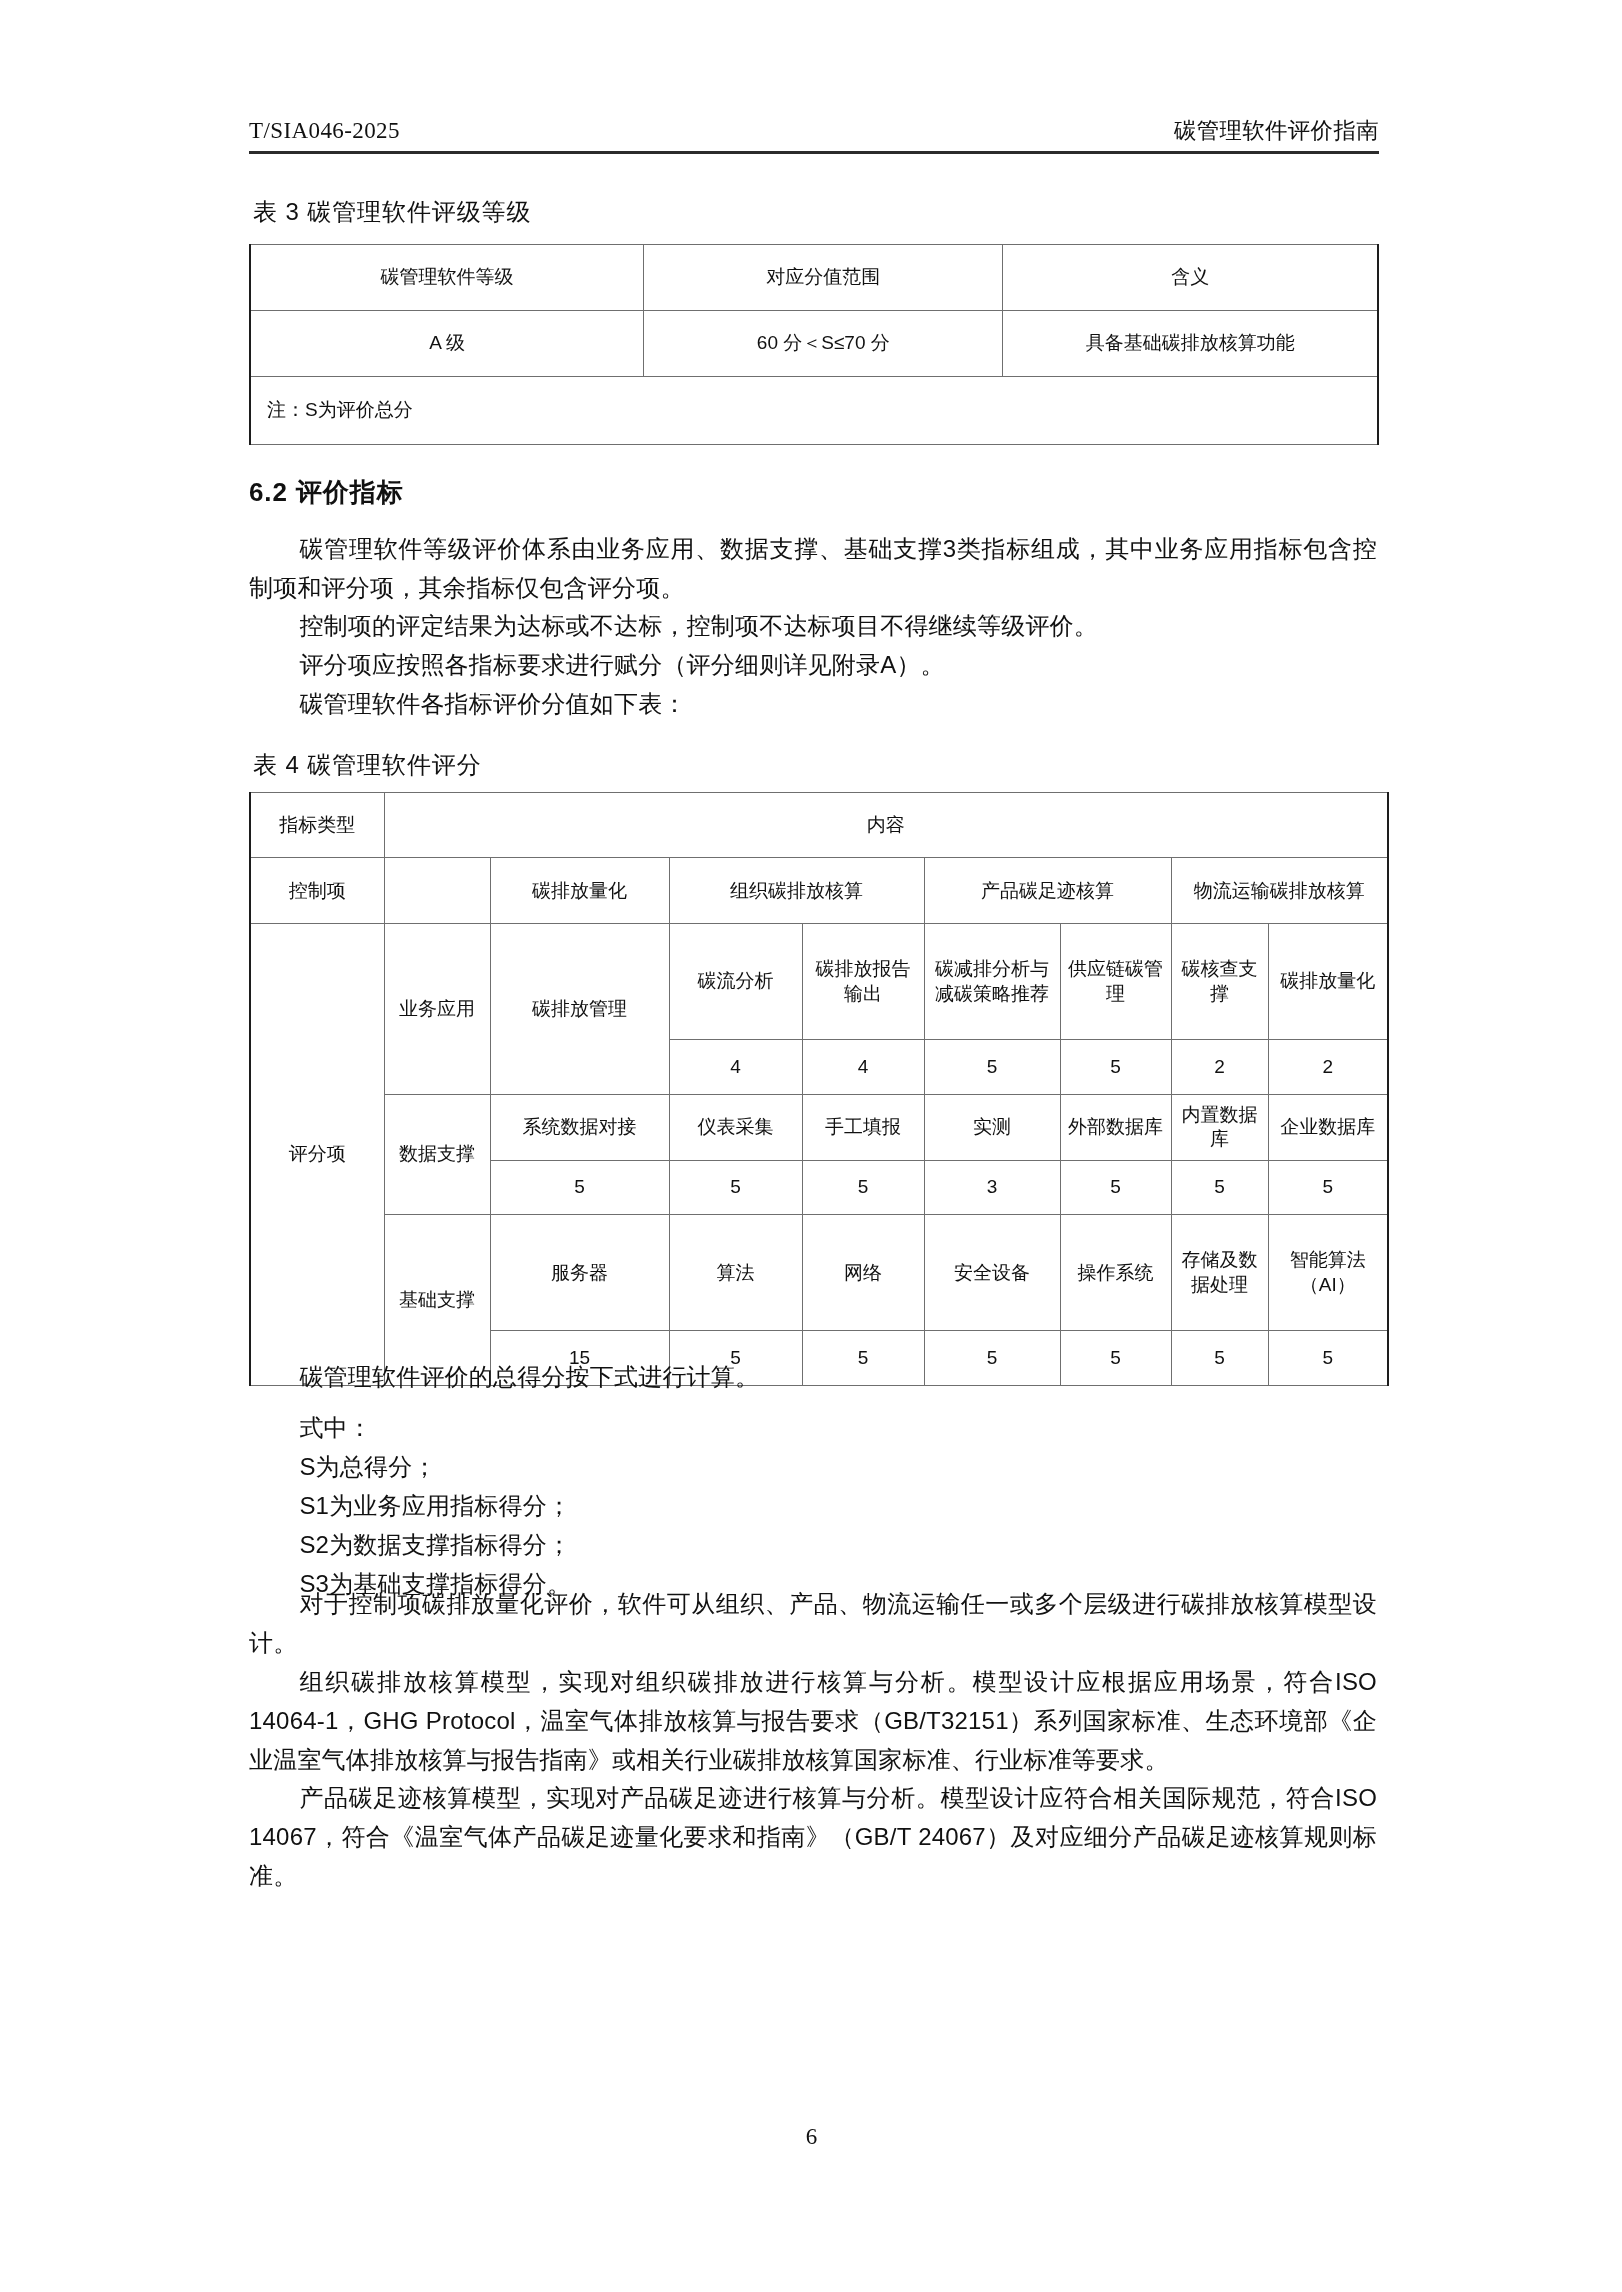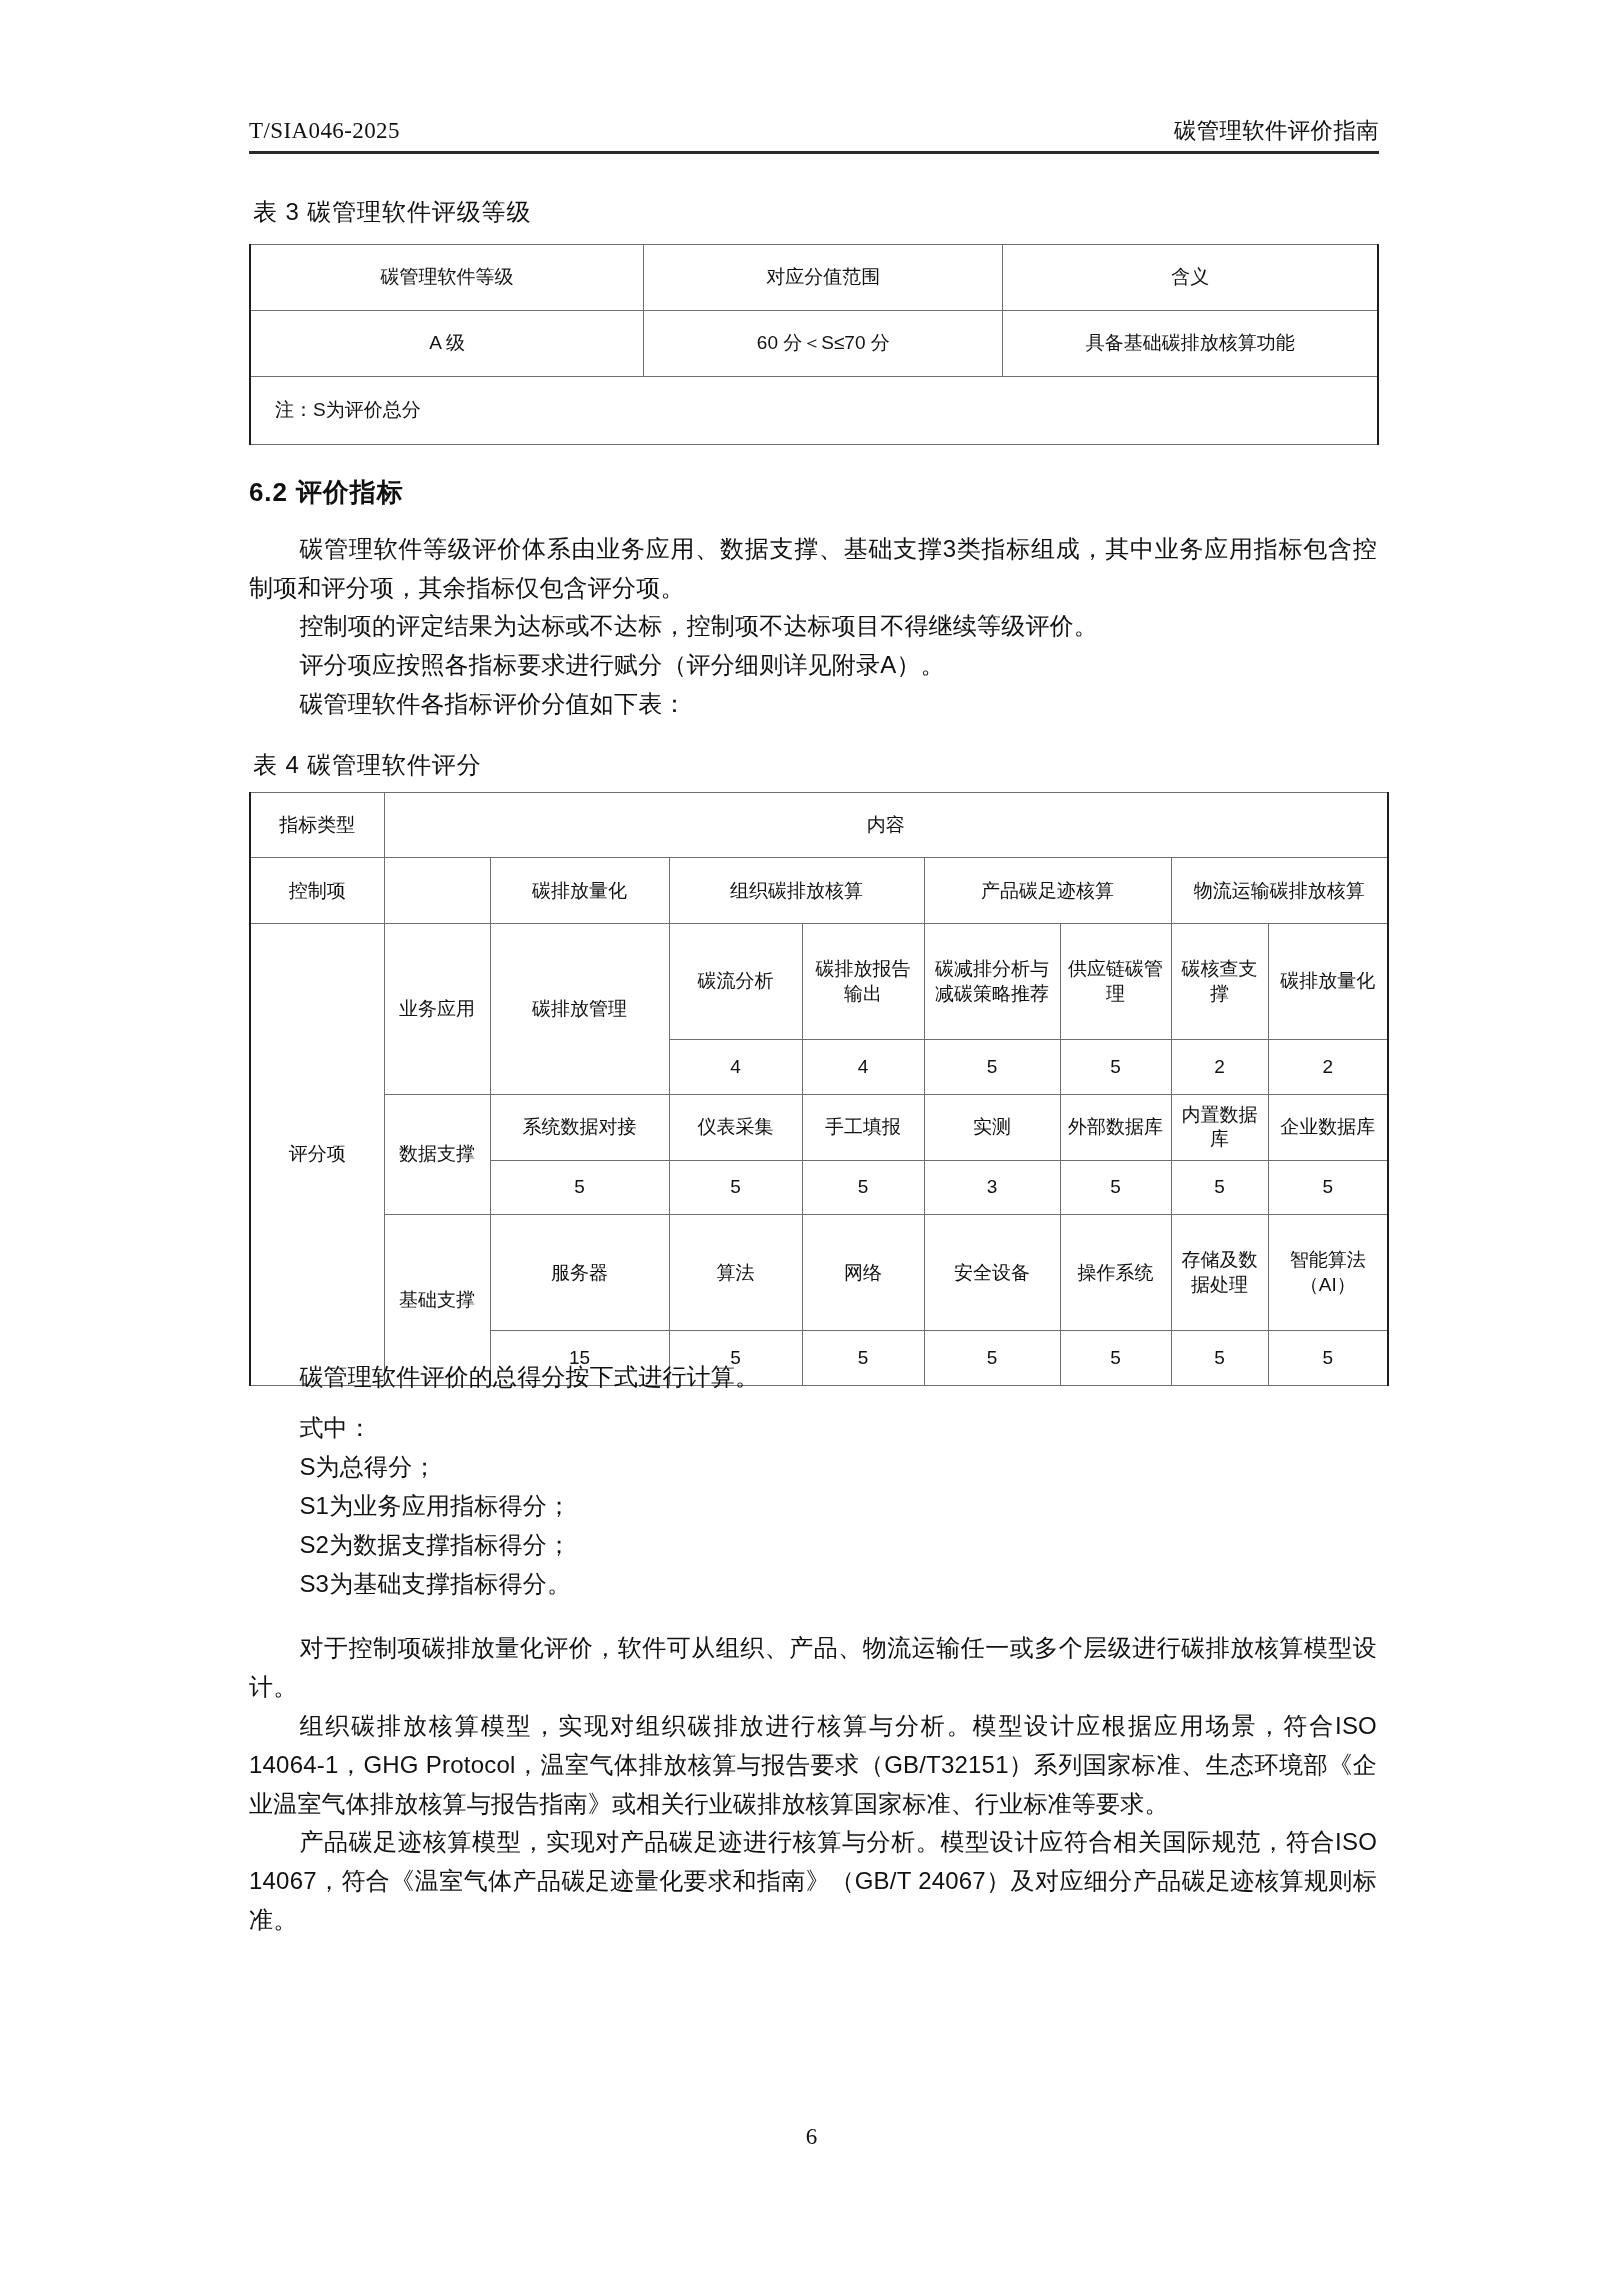--- a/index.html
+++ b/index.html
@@ -93,21 +93,21 @@
     text-align: center;
     vertical-align: middle;
     font-size: 19px;
     font-weight: normal;
     padding: 5.4px 3.6px;
     line-height: 1.28;
   }
   .t3 td { height: 54px; }
   .t3 .note {
     text-align: left;
-    padding-left: 24px;
+    padding-left: 16px;
     height: 57px;
   }
   .outer-top td { border-top: 2.7px solid #1d1d1d; }
   .outer-bottom td { border-bottom: 2.7px solid #1d1d1d; }
   .hv-thick td { border-bottom: 2.7px solid #1d1d1d; }
   .edge-l { border-left: 2.7px solid #1d1d1d !important; }
   .edge-r { border-right: 2.7px solid #1d1d1d !important; }
 
   
   .t4 td { padding: 4.5px 2.7px; }
@@ -276,21 +276,21 @@
 
   <div class="content" style="top:1358px;">
     <p class="para indent">碳管理软件评价的总得分按下式进行计算。</p>
     <p class="para" style="margin-top:12.5px; text-indent:2.1em;">式中：</p>
     <p class="para" style="text-indent:2.1em;">S为总得分；</p>
     <p class="para" style="text-indent:2.1em;">S1为业务应用指标得分；</p>
     <p class="para" style="text-indent:2.1em;">S2为数据支撑指标得分；</p>
     <p class="para" style="text-indent:2.1em;">S3为基础支撑指标得分。</p>
   </div>
 
-  <div class="content" style="top:1629px;">
+  <div class="content" style="top:1585px;">
     <p class="para indent">对于控制项碳排放量化评价，软件可从组织、产品、物流运输任一或多个层级进行碳排放核算模型设计。</p>
     <p class="para indent">组织碳排放核算模型，实现对组织碳排放进行核算与分析。模型设计应根据应用场景，符合ISO 14064-1，GHG Protocol，温室气体排放核算与报告要求（GB/T32151）系列国家标准、生态环境部《企业温室气体排放核算与报告指南》或相关行业碳排放核算国家标准、行业标准等要求。</p>
     <p class="para indent">产品碳足迹核算模型，实现对产品碳足迹进行核算与分析。模型设计应符合相关国际规范，符合ISO 14067，符合《温室气体产品碳足迹量化要求和指南》（GB/T 24067）及对应细分产品碳足迹核算规则标准。</p>
   </div>
 
   <div class="pagenum">6</div>
 
 </div>
 
 

